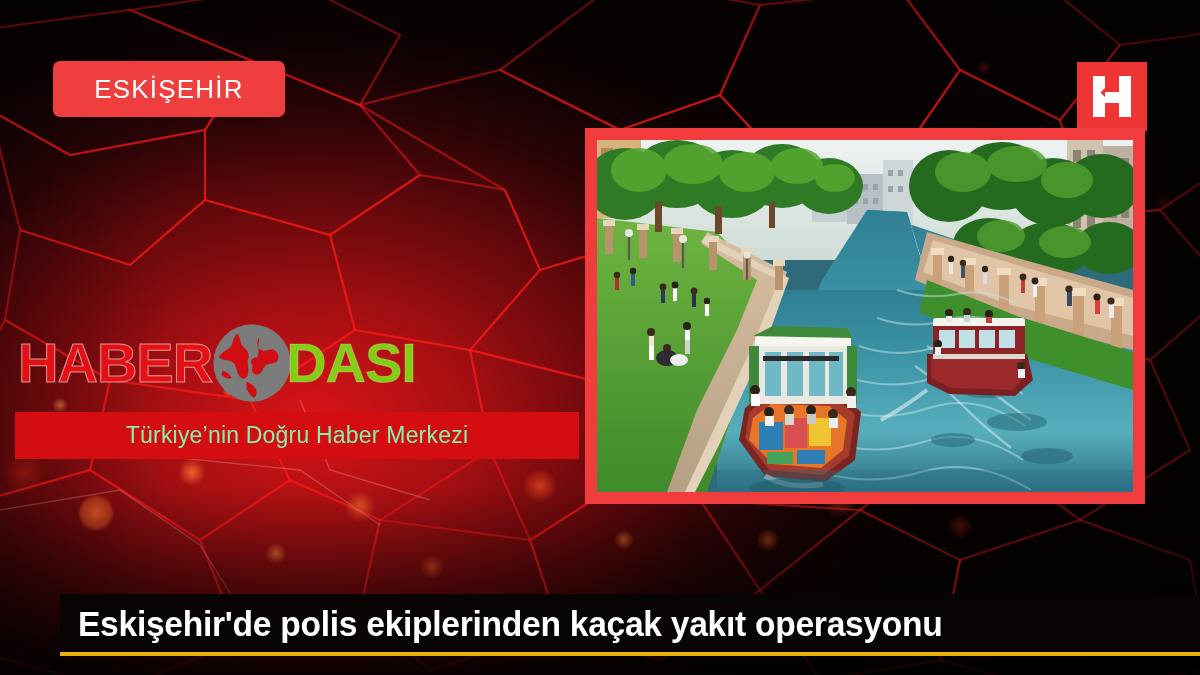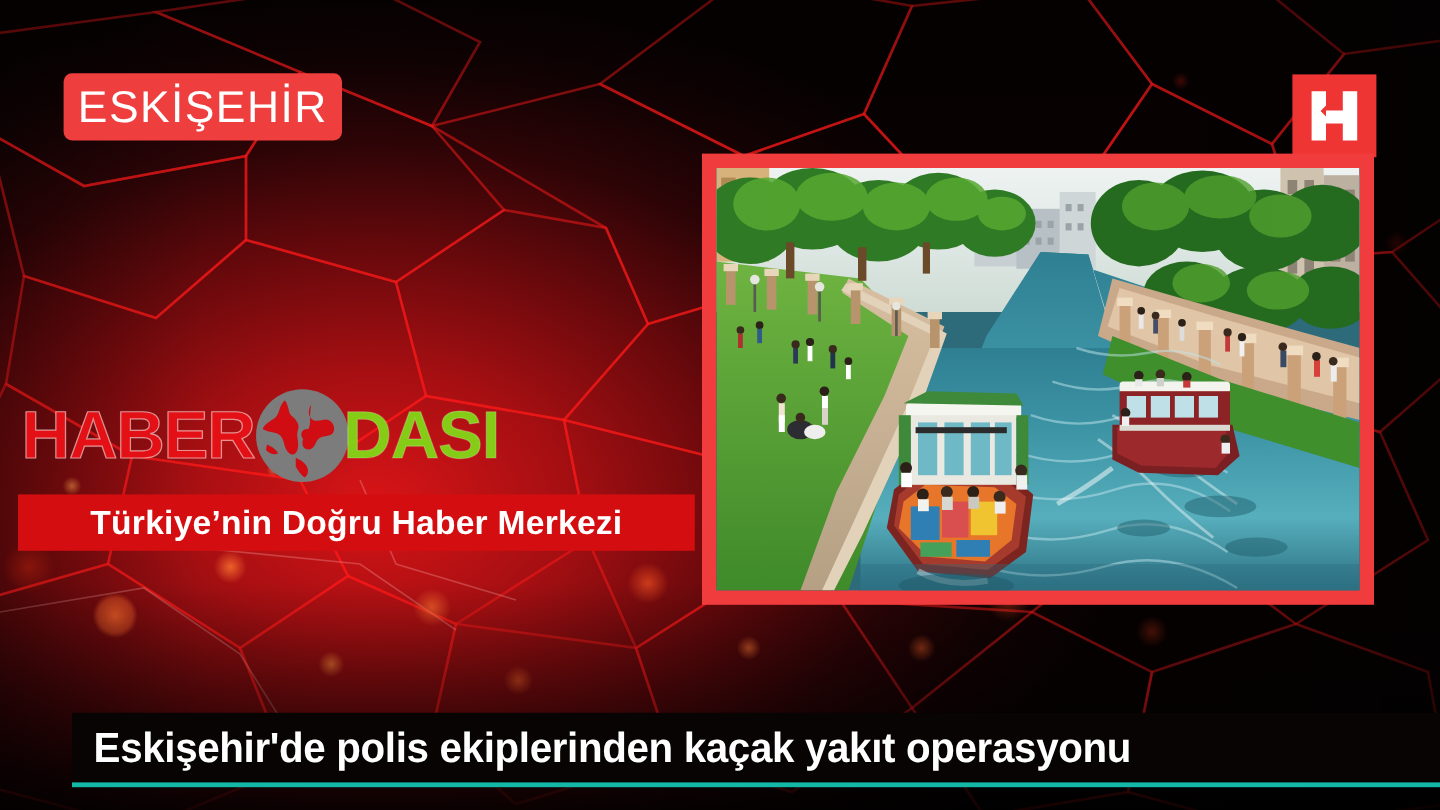--- a/index.html
+++ b/index.html
@@ -73,21 +73,21 @@
     width: 232px;
     height: 56px;
     border-radius: 7px;
     display: flex;
     align-items: center;
     justify-content: center;
     box-sizing: border-box;
   }
   .city-badge span {
     color: #ffffff;
-    font-size: 37px;
+    font-size: 26px;
     letter-spacing: 1.2px;
     font-weight: 400;
     line-height: 1;
     white-space: nowrap;
   }
 
   
   .h-logo {
     position: absolute;
     left: 1077px;
@@ -144,23 +144,23 @@
     position: absolute;
     left: 15px;
     top: 412px;
     width: 564px;
     height: 47px;
     display: flex;
     align-items: center;
     justify-content: center;
   }
   .tagline span {
-    color: #ffffff;
-    font-size: 28px;
-    font-weight: 700;
+    color: #86efac;
+    font-size: 23px;
+    font-weight: 400;
     letter-spacing: .2px;
     line-height: 1;
     white-space: nowrap;
   }
 
   
   .photo-card {
     position: absolute;
     left: 585px;
     top: 128px;
@@ -179,21 +179,21 @@
   .photo-inner svg { display: block; width: 100%; height: 100%; }
 
   
   .headline-bar {
     position: absolute;
     left: 60px;
     top: 594px;
     width: 1140px;
     height: 62px;
     background: #080404;
-    border-bottom: 4px solid #14b8a6;
+    border-bottom: 4px solid #eab308;
     box-sizing: border-box;
     display: flex;
     align-items: center;
     padding-left: 18px;
   }
   .headline-bar span {
     color: #ffffff;
     font-size: 35px;
     font-weight: 700;
     line-height: 1;

